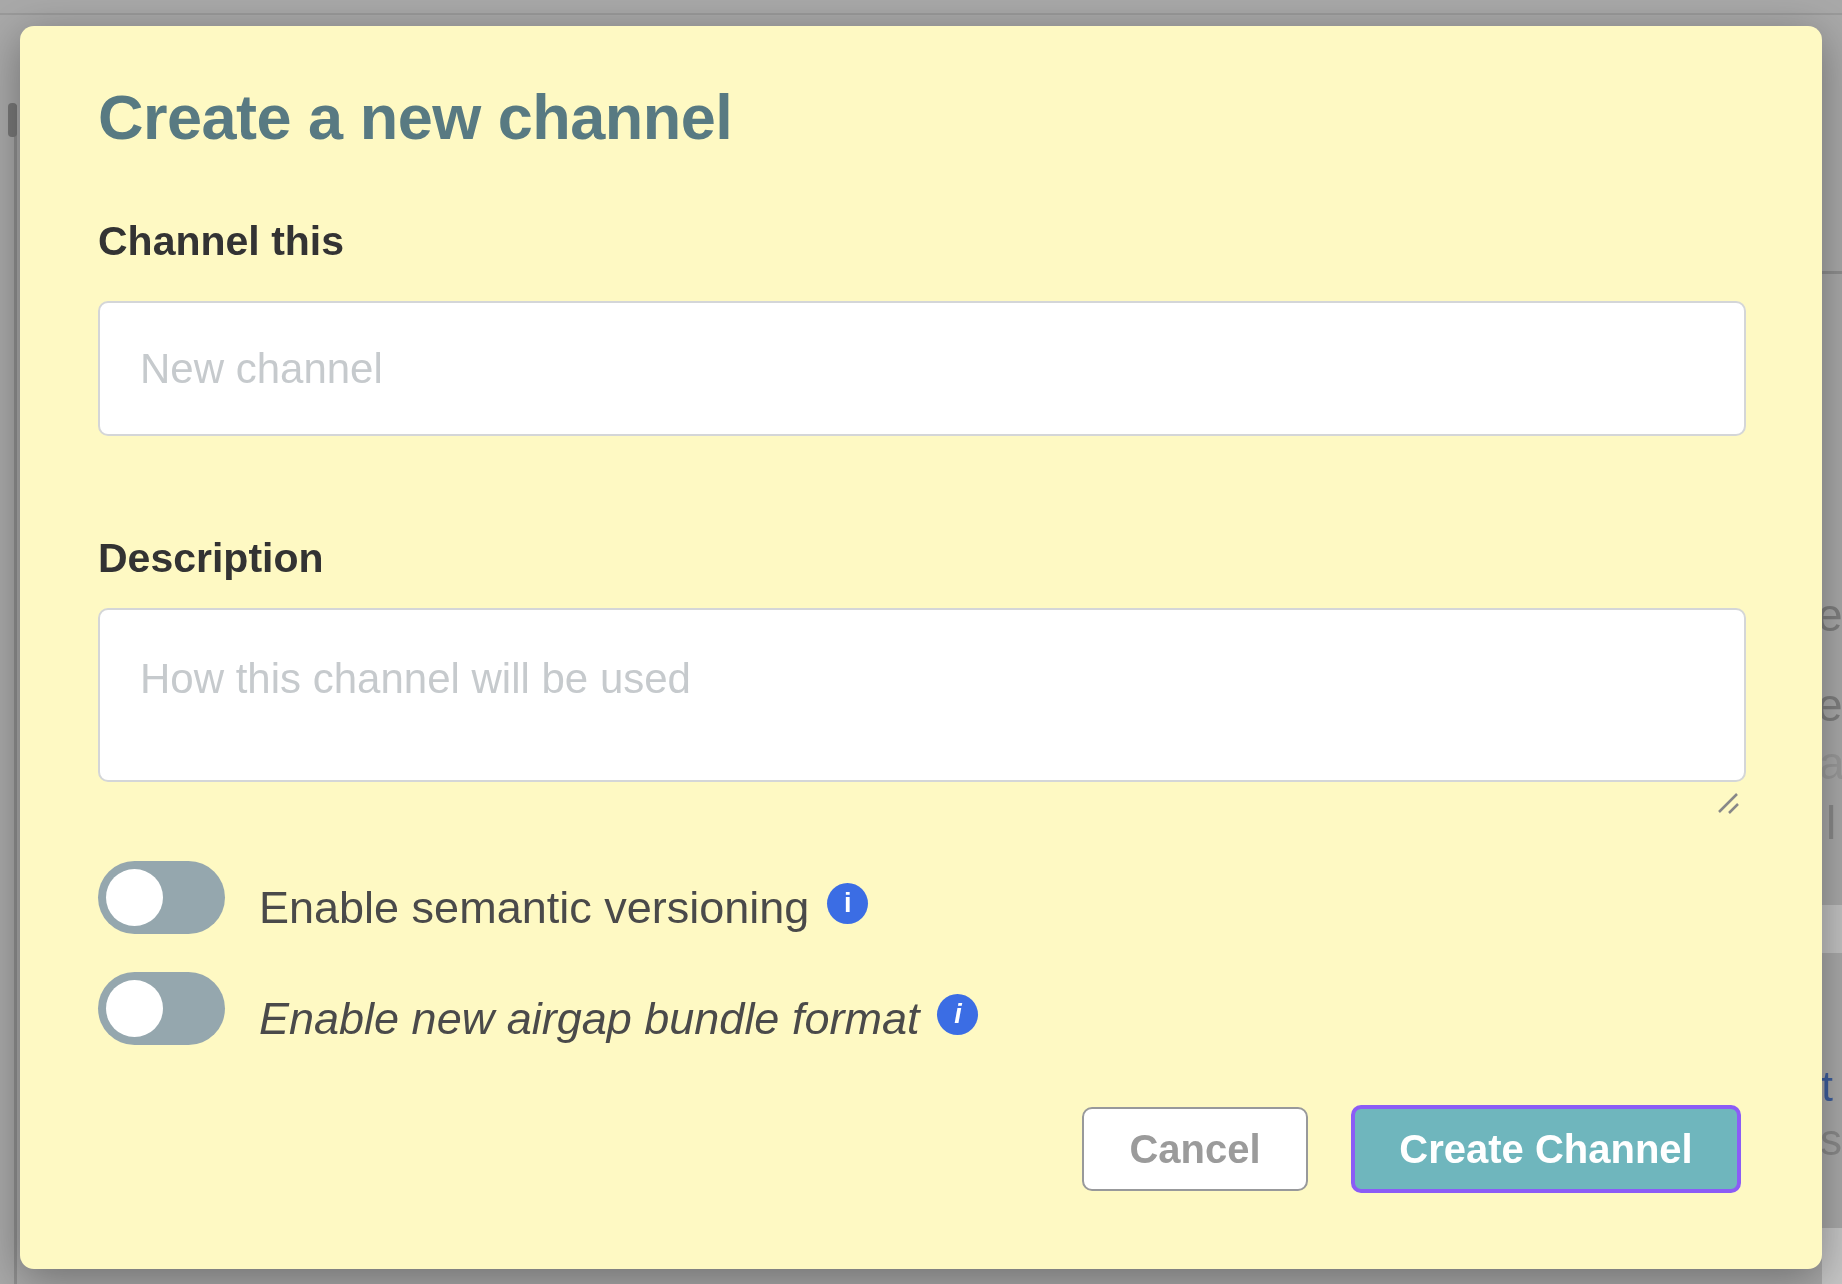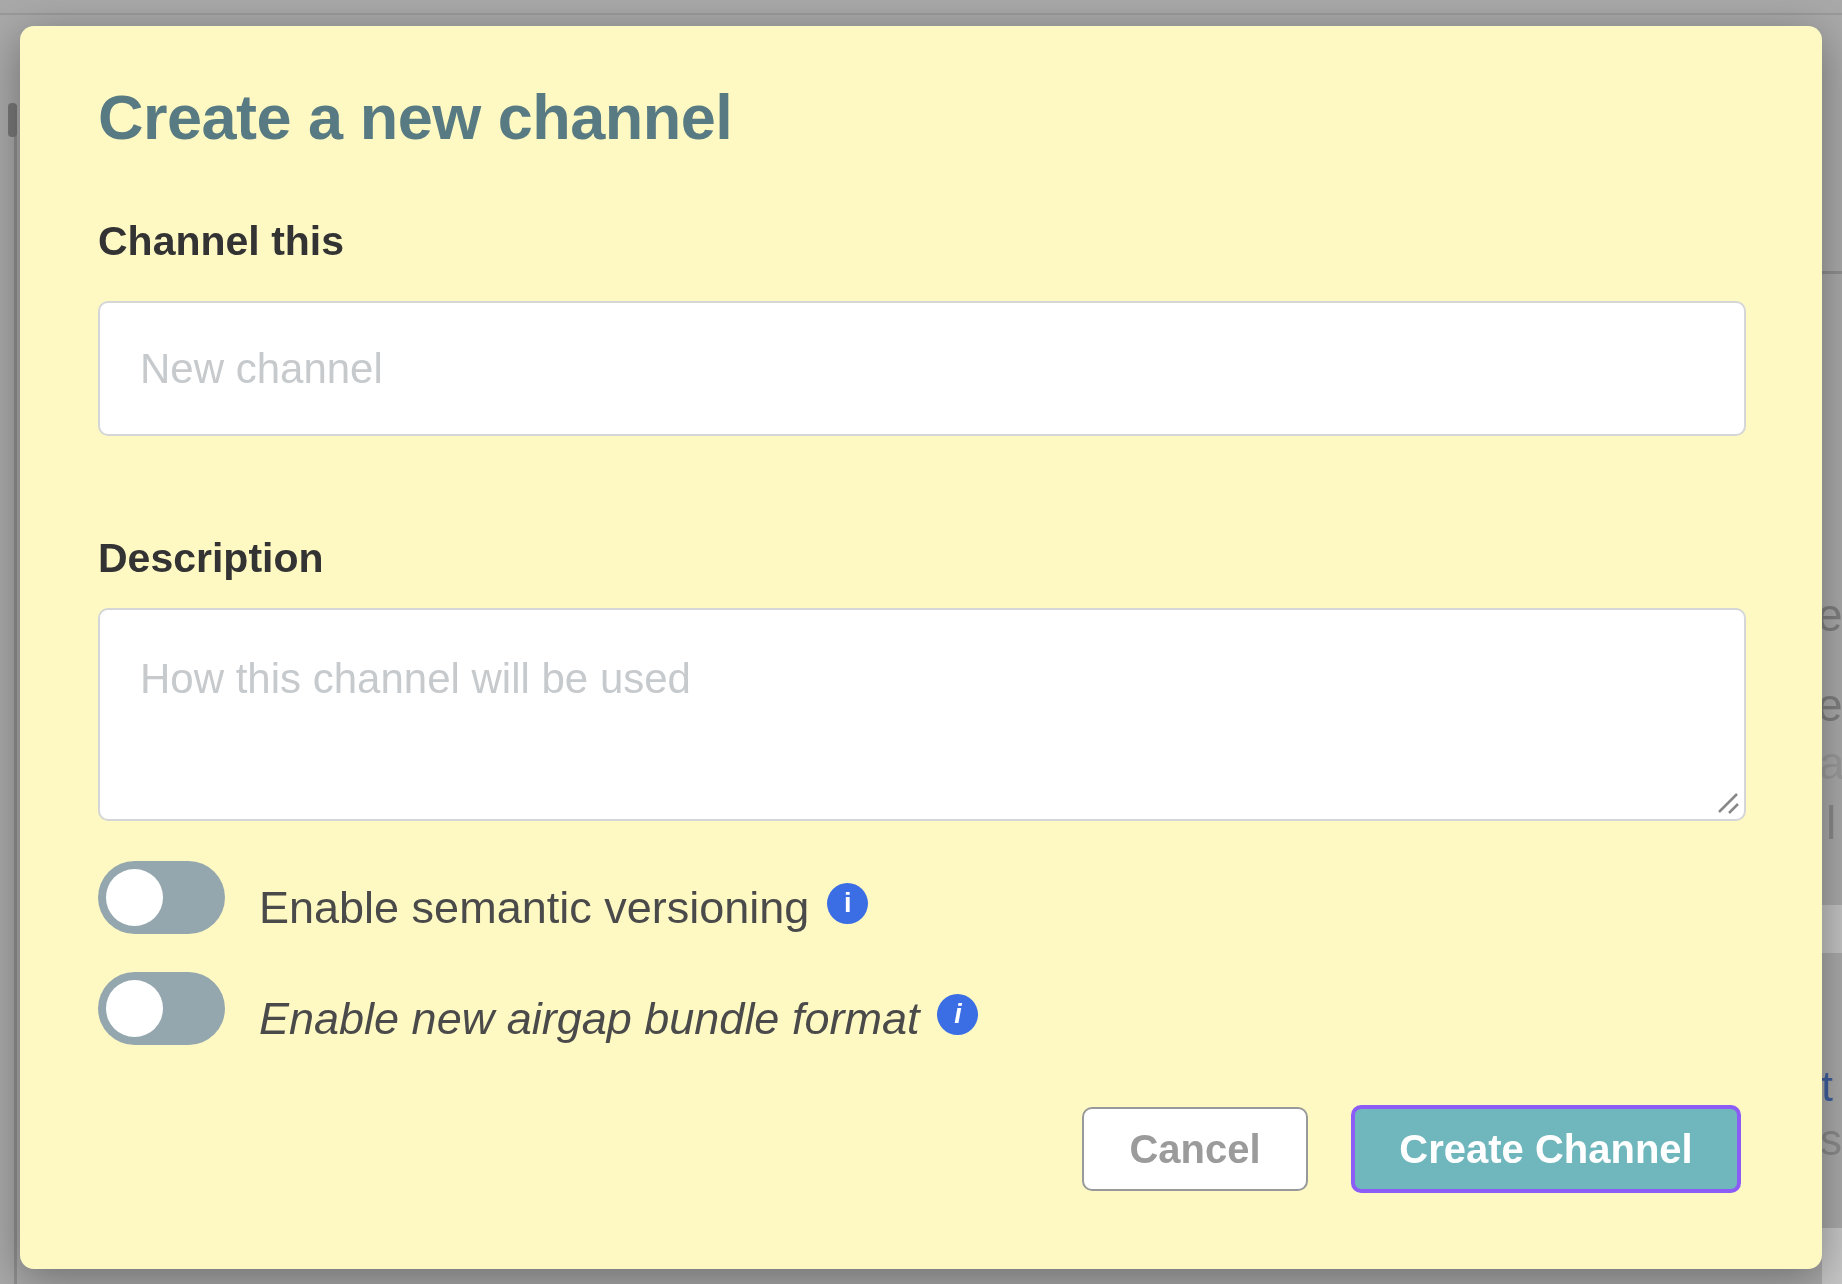--- a/index.html
+++ b/index.html
@@ -52,21 +52,21 @@
     border-radius: 10px;
     font-family: "Liberation Sans", "DejaVu Sans", sans-serif;
     font-size: 42px; color: #444;
     outline: none;
     background: #fff;
   }
   .text-input { top: 275px; height: 135px; padding: 0 40px; }
   .text-input::placeholder { color: #c6cacd; opacity: 1; }
   .ta-wrap { position: absolute; left: 78px; top: 582px; width: 1648px; height: 213px; }
   .text-area {
-    left: 0; top: 0; width: 1648px; height: 213px;
+    left: 0; top: 0; width: 1648px; height: 174px;
     padding: 42px 40px; resize: none; overflow: hidden; line-height: 1.3;
   }
   .text-area::placeholder { color: #c6cacd; opacity: 1; }
   .resize-handle { position: absolute; right: 5px; bottom: 5px; pointer-events: none; }
 
   
   .toggle-row { position: absolute; left: 78px; display: flex; align-items: flex-end; }
   .toggle-row-1 { top: 835px; }
   .toggle-row-2 { top: 946px; font-style: italic; }
   .toggle {

